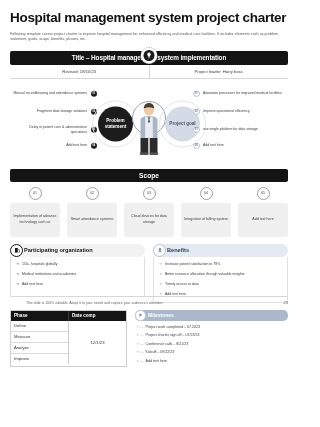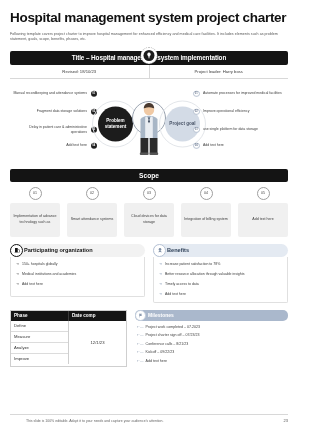--- a/index.html
+++ b/index.html
@@ -3,21 +3,21 @@
 <meta charset="utf-8">
 <style>
   * { box-sizing: border-box; margin: 0; padding: 0; }
   html, body {
     width: 298px; height: 427px;
     background: #ffffff;
     font-family: "Liberation Sans", sans-serif;
     color: #222222;
     overflow: hidden;
   }
-  .slide { position: relative; width: 298px; height: 427px; padding: 0 10px; }
+  .slide { position: relative; width: 298px; height: 309px; padding: 0 10px; }
 
   
   .page-title {
     font-size: 13.5px; font-weight: bold; letter-spacing: -0.3px;
     color: #111111; padding-top: 11px; line-height: 1.1;
   }
   .page-sub {
     font-size: 3.6px; line-height: 1.5; color: #555555;
     margin-top: 6px; width: 272px; letter-spacing: 0.05px;
   }

